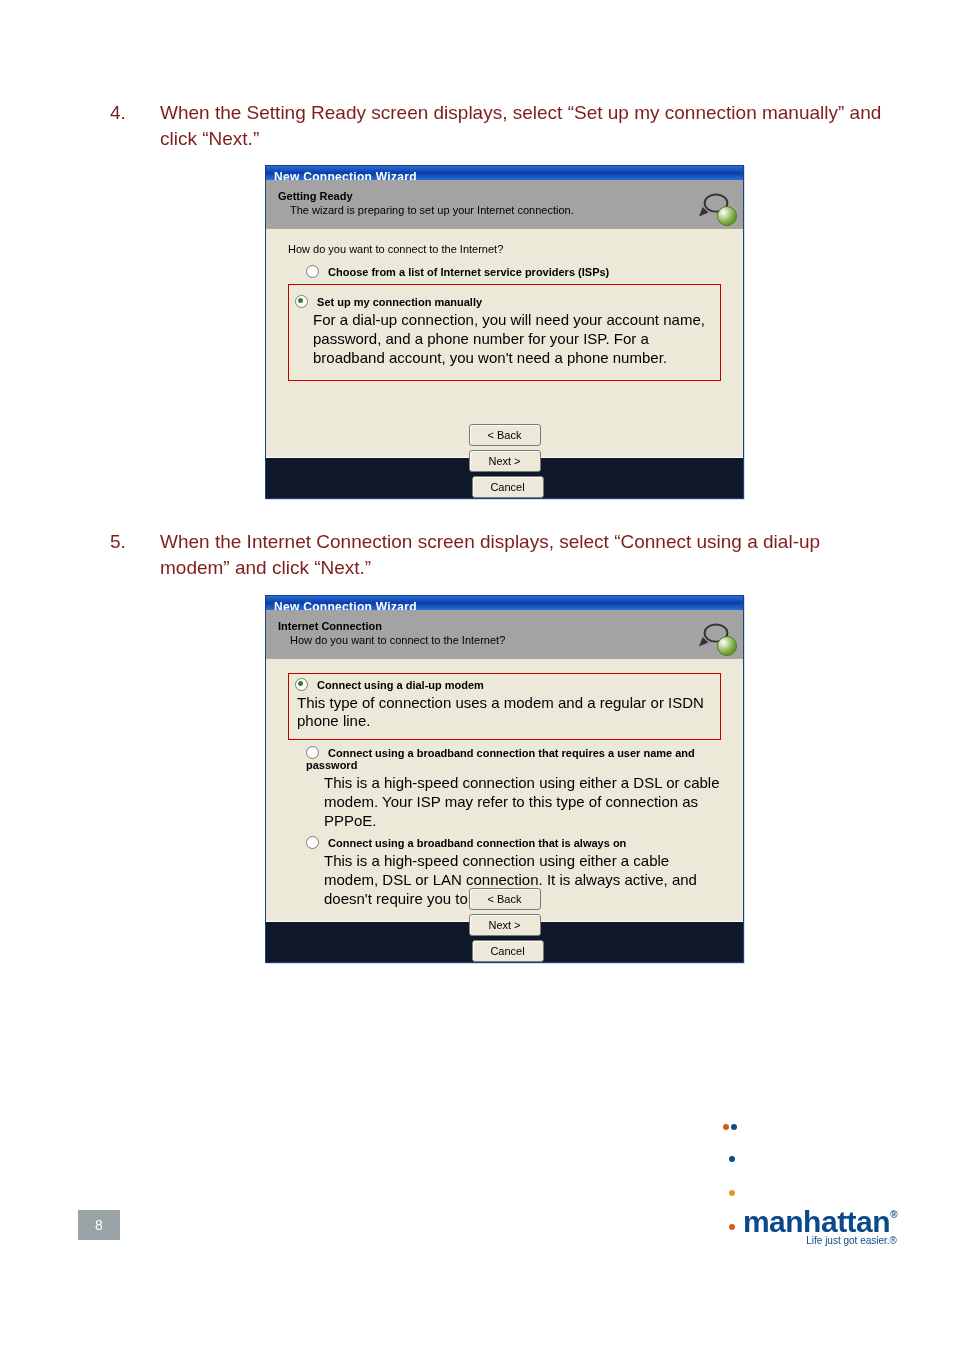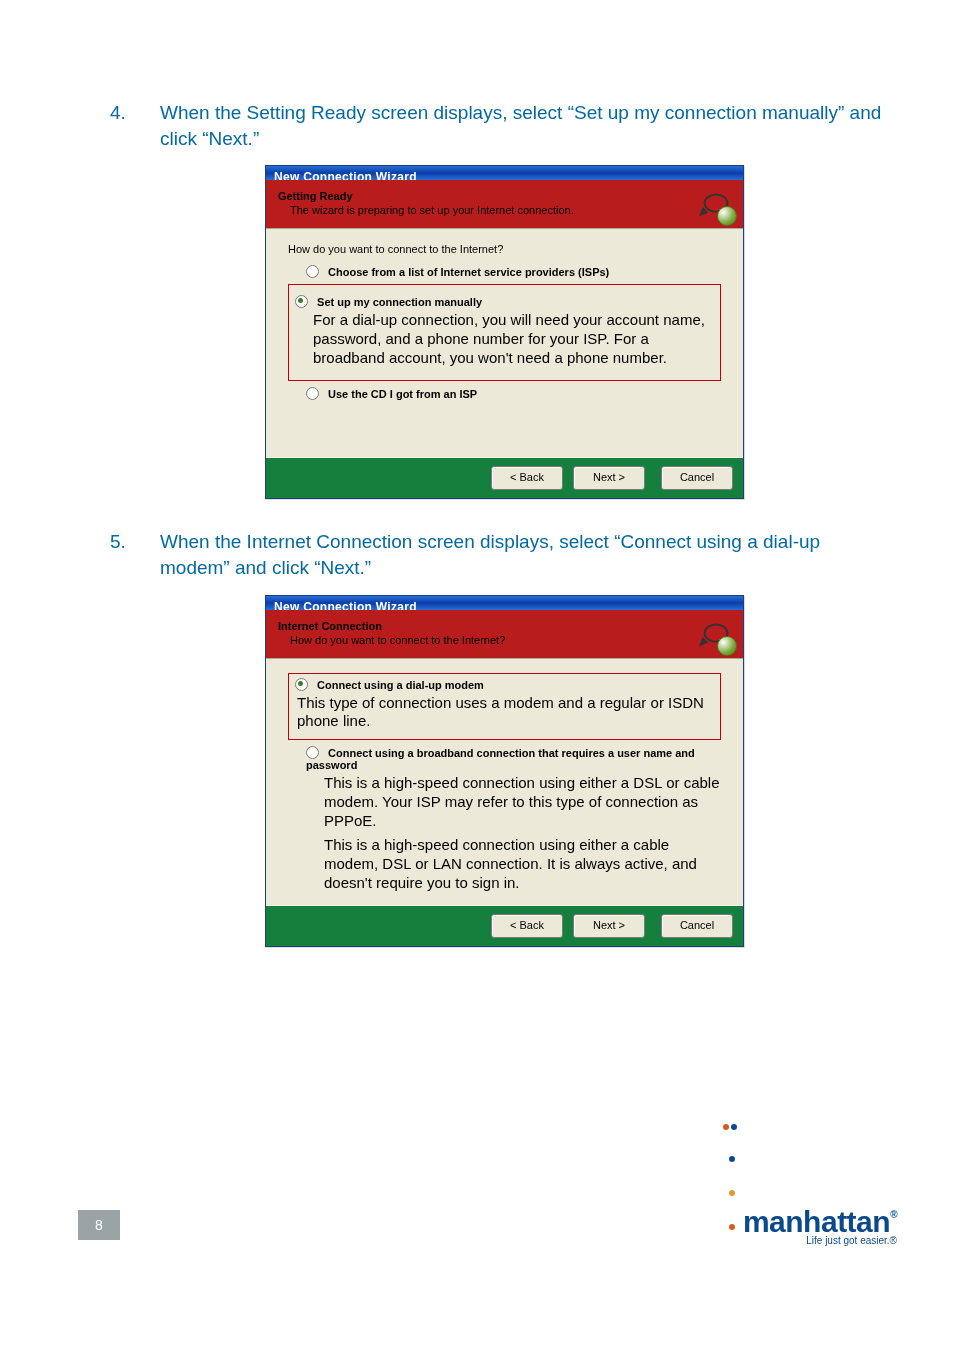--- a/index.html
+++ b/index.html
@@ -1,35 +1,35 @@
 <!DOCTYPE html>
 <html><head>
 <meta charset="utf-8">
 <style>
   html,body{margin:0;padding:0;background:#fff;font-family:Arial,Helvetica,sans-serif;color:#333;}
   .page{width:954px;height:1350px;position:relative;box-sizing:border-box;padding:100px 70px 0 70px;}
-  .step{font-size:19px;color:#0369a1;line-height:1.35;margin:0 0 14px 65px;text-indent:-25px;padding-left:25px;}
+  .step{font-size:19px;color:#7f1d1d;line-height:1.35;margin:0 0 14px 65px;text-indent:-25px;padding-left:25px;}
   .step .num{display:inline-block;width:25px;}
   .dialog-wrap{margin:0 0 30px 195px;}
   .dialog{width:477px;border:1px solid #1a3f87;background:#ece9d8;font-family:Tahoma,Arial,sans-serif;font-size:11px;color:#000;box-shadow:1px 1px 0 rgba(0,0,0,.15);}
   .titlebar{height:14px;background:linear-gradient(to bottom,#2a6fd6 0%,#0a3ea8 50%,#2a6fd6 100%);color:#fff;font-weight:bold;font-size:12px;line-height:22px;padding:0 8px;letter-spacing:.3px;}
-  .header{background:#b91c1c;padding:10px 0 12px 12px;position:relative;border-bottom:1px solid #aca899;}
+  .header{background:#a3a3a3;padding:10px 0 12px 12px;position:relative;border-bottom:1px solid #aca899;}
   .header-title{font-weight:bold;font-size:11px;margin-bottom:2px;}
   .header-sub{font-size:11px;margin-left:12px;}
   .wiz-icon{position:absolute;right:8px;top:6px;width:38px;height:38px;}
   .wiz-icon .badge{position:absolute;right:-2px;bottom:-2px;width:18px;height:18px;border-radius:50%;background:radial-gradient(circle at 30% 30%,#fff,#7aa83a 60%,#4e7a1a);border:1px solid #4e7a1a;}
   .main{padding:14px 22px 6px 22px;min-height:208px;}
   .question{margin:0 0 10px 0;}
   .radio-row{margin:6px 0 0 18px;}
   .radio-row .radio{display:inline-block;width:11px;height:11px;border:1px solid #7a7a7a;border-radius:50%;background:#fff;vertical-align:-2px;margin-right:6px;position:relative;}
   .radio.selected::after{content:"";position:absolute;left:2px;top:2px;width:5px;height:5px;border-radius:50%;background:#3a7c2a;}
   .radio-label{font-weight:bold;}
   .option-desc{margin:3px 0 6px 36px;font-size:15px;line-height:1.25;}
   .highlight{border:1px solid #c00000;padding:4px 2px 6px 6px;margin-top:6px;}
-  .btnbar{height:40px;border-top:1px solid #fff;background:#15803d;display:flex;justify-content:flex-end;align-items:center;padding:0 10px;gap:10px;}
+  .btnbar{height:40px;border-top:1px solid #fff;background:#0f172a;display:flex;justify-content:flex-end;align-items:center;padding:0 10px;gap:4px;flex-direction:column;}
   .winbtn{min-width:70px;height:22px;line-height:20px;text-align:center;font-size:11px;background:#ece9d8;border:1px solid #7a7a7a;border-radius:3px;box-shadow:inset 1px 1px 0 #fff;cursor:pointer;}
   .winbtn.gap{margin-left:6px;}
   .footer{position:absolute;left:0;right:0;bottom:110px;height:50px;}
   .page-num{position:absolute;left:78px;bottom:0;width:42px;height:30px;background:#9aa3a6;color:#fff;font-size:14px;line-height:30px;text-align:center;}
   .brand{position:absolute;right:57px;bottom:-6px;text-align:left;}
   .brand-name{font-size:30px;font-weight:600;letter-spacing:-.5px;color:#0a4a8a;position:relative;}
   .brand-name .reg{font-size:10px;vertical-align:14px;color:#0a4a8a;}
   .brand-tag{font-size:10px;color:#0a4a8a;text-align:right;margin-top:-4px;}
   .dots{display:inline-block;vertical-align:2px;margin-right:4px;}
   .dots span{display:inline-block;width:6px;height:6px;border-radius:50%;margin-right:2px;}
@@ -68,24 +68,20 @@
         </div>
 
         <div class="highlight">
           <div class="radio-row" style="margin-left:0">
             <span class="radio selected"></span>
             <span class="radio-label">Set up my connection manually</span>
           </div>
           <div class="option-desc" style="margin-left:18px">For a dial-up connection, you will need your account name, password, and a phone number for your ISP. For a broadband account, you won't need a phone number.</div>
         </div>
 
-        <div class="radio-row">
-          <span class="radio"></span>
-          <span class="radio-label">Use the CD I got from an ISP</span>
-        </div>
       </div>
       <div class="btnbar">
         <div class="winbtn">&lt; Back</div>
         <div class="winbtn">Next &gt;</div>
         <div class="winbtn gap">Cancel</div>
       </div>
     </div>
   </div>
 
   <p class="step">
@@ -115,20 +111,24 @@
           </div>
           <div class="option-desc" style="margin-left:2px;margin-bottom:2px">This type of connection uses a modem and a regular or ISDN phone line.</div>
         </div>
 
         <div class="radio-row">
           <span class="radio"></span>
           <span class="radio-label">Connect using a broadband connection that requires a user name and password</span>
         </div>
         <div class="option-desc">This is a high-speed connection using either a DSL or cable modem. Your ISP may refer to this type of connection as PPPoE.</div>
 
+        <div class="radio-row">
+          <span class="radio"></span>
+          <span class="radio-label">Connect using a broadband connection that is always on</span>
+        </div>
         <div class="option-desc">This is a high-speed connection using either a cable modem, DSL or LAN connection. It is always active, and doesn't require you to sign in.</div>
       </div>
       <div class="btnbar">
         <div class="winbtn">&lt; Back</div>
         <div class="winbtn">Next &gt;</div>
         <div class="winbtn gap">Cancel</div>
       </div>
     </div>
   </div>
 

